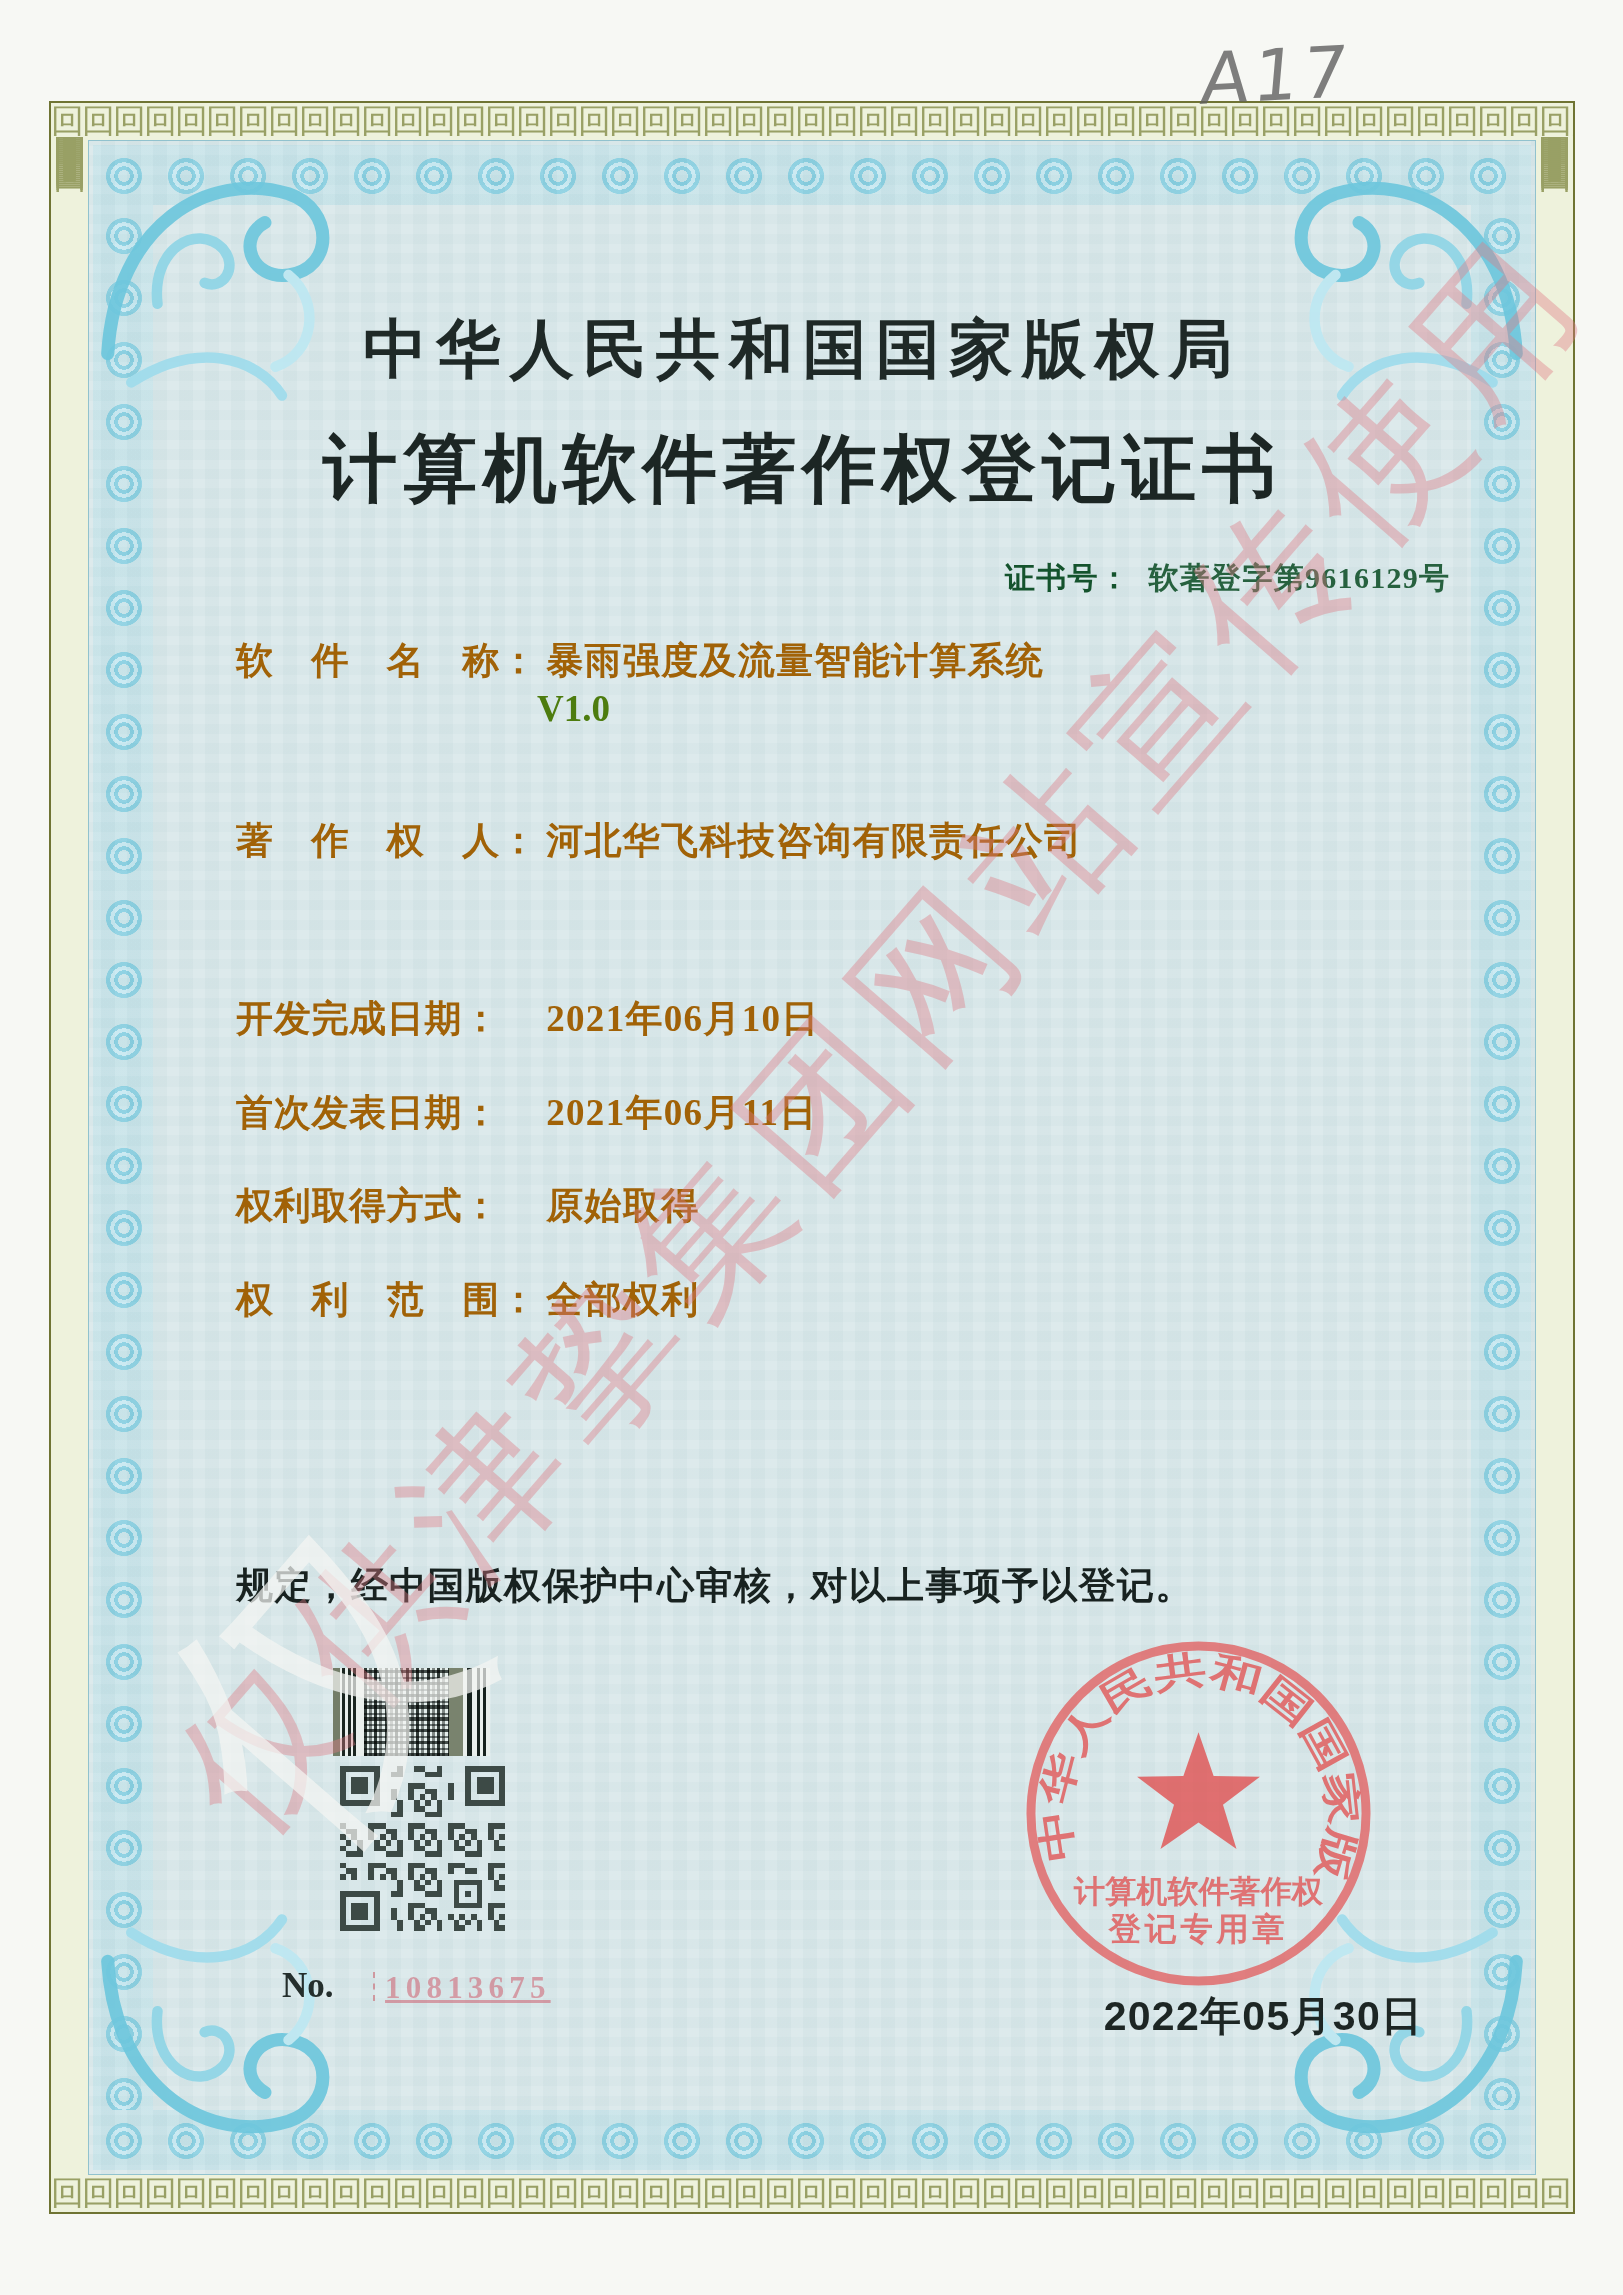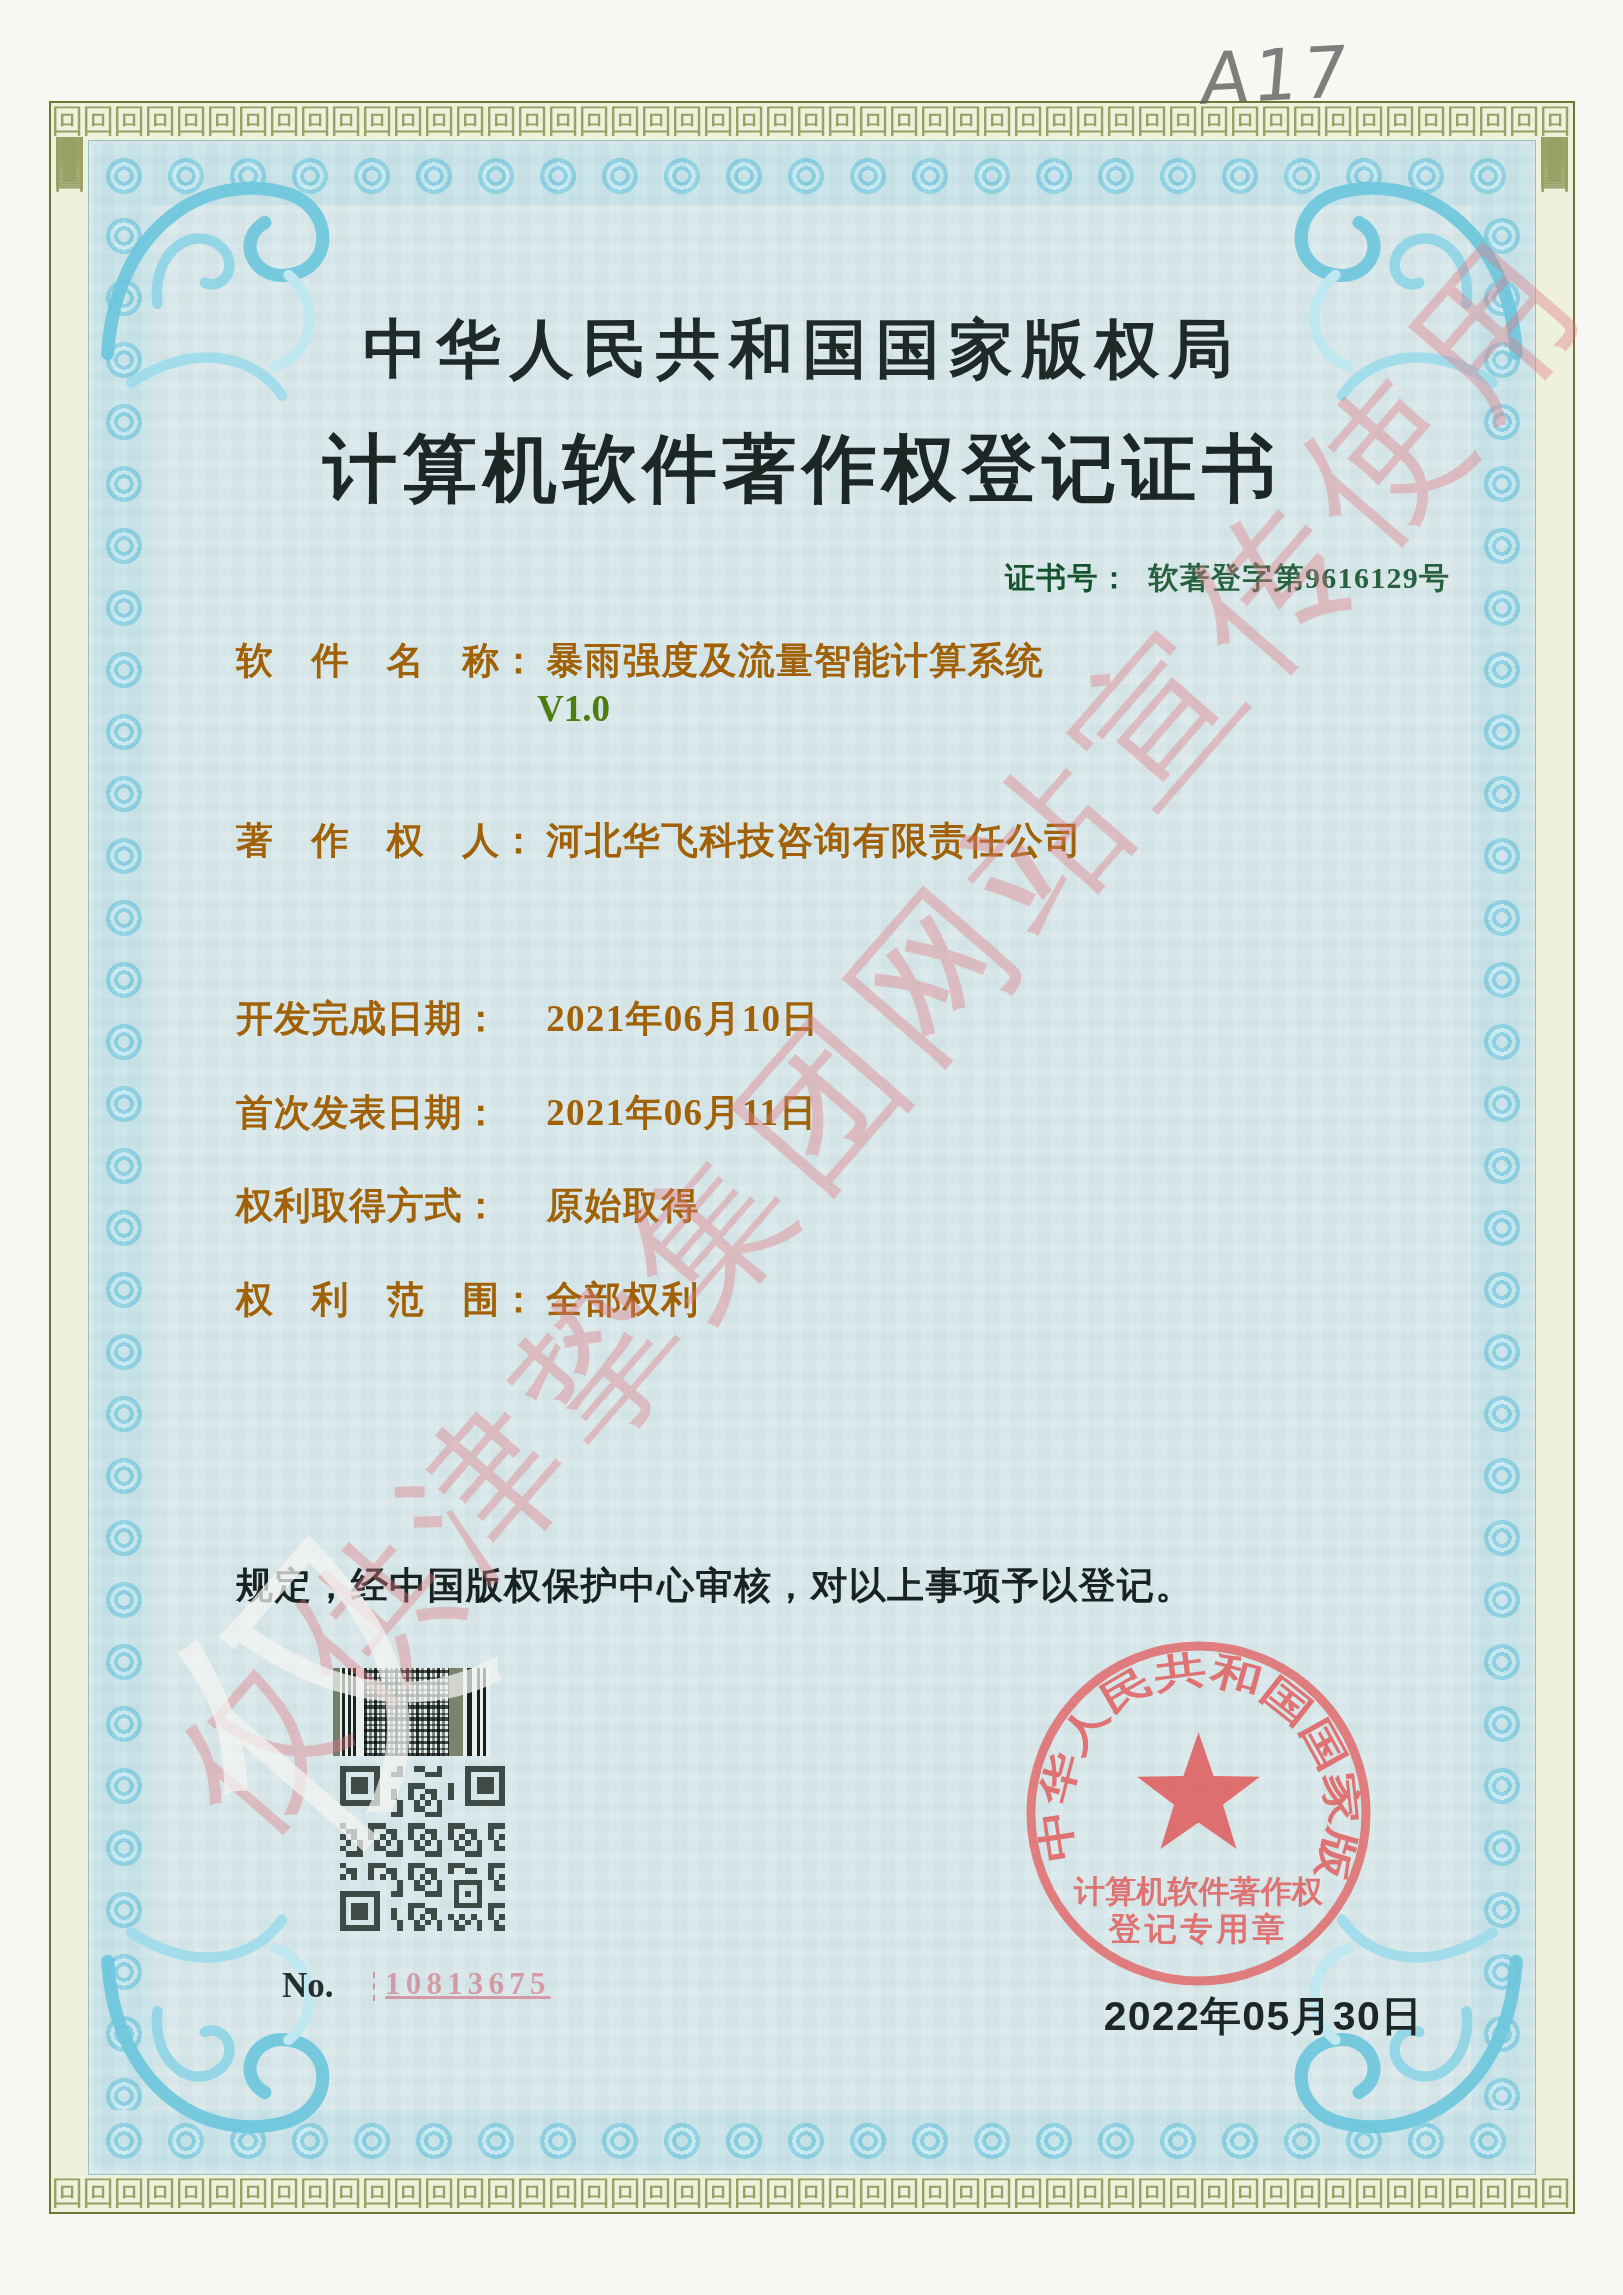--- a/index.html
+++ b/index.html
@@ -80,21 +80,21 @@
         rgba(40,50,46,.6) 5.9px 7.9px, rgba(235,242,240,.9) 7.9px 11.8px),
       repeating-linear-gradient(90deg, rgba(40,50,46,.95) 0 2.6px, rgba(235,242,240,.4) 2.6px 4.6px,
         rgba(40,50,46,.55) 4.6px 7.9px, rgba(235,242,240,.4) 7.9px 10.5px);
     background-blend-mode:multiply;}
   .bc-right{width:41px;height:100%;
     background:linear-gradient(90deg,#79836e 0 14.4px,#e9efec 14.4px 18.3px,#16211d 18.3px 23px,#e9efec 23px 28px,
       #16211d 28px 31px,#e9efec 31px 34px,#16211d 34px 37px,#e9efec 37px 41px);}
   
   .qr{position:absolute;left:320px;top:1766px;width:165px;height:165px;}
   
-  .serial{position:absolute;left:262px;top:1966px;display:flex;align-items:flex-start;}
+  .serial{position:absolute;left:262px;top:1966px;display:flex;align-items:flex-end;}
   .serial .no{font-size:35px;font-weight:700;color:#242e2c;}
   .serial .tick{width:0;height:29px;border-left:2px dashed rgba(200,90,100,.55);margin:0 10.5px 0 39px;align-self:center;}
   .serial .num{font-size:31px;font-weight:700;color:rgba(207,108,122,.62);letter-spacing:5.2px;text-decoration:underline;}
   
   .seal{position:absolute;left:999px;top:1634px;width:359px;height:359px;z-index:25;opacity:.92;}
   .issue-date{
     position:absolute;left:1034px;top:1989px;width:419px;text-align:center;
     font-size:41px;font-weight:700;letter-spacing:1.3px;color:#1d2624;
     font-family:"Liberation Sans","DejaVu Sans",sans-serif;z-index:26;
   }

